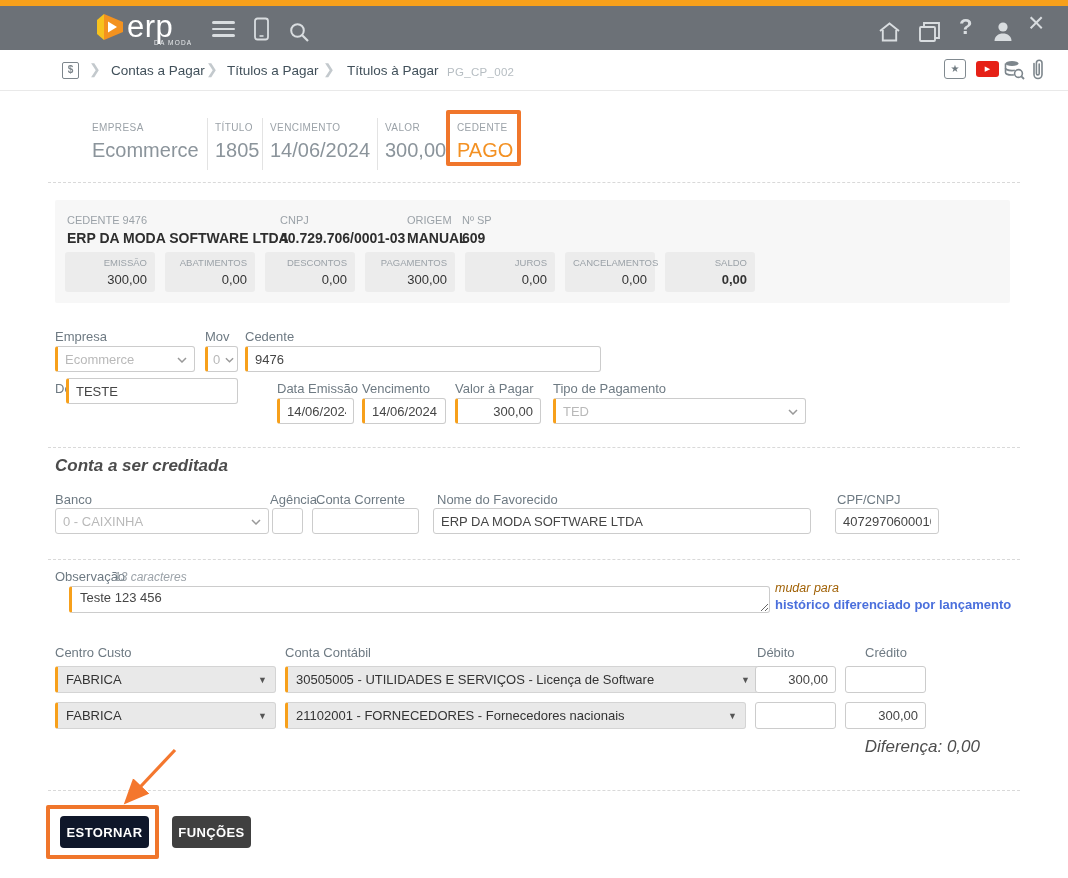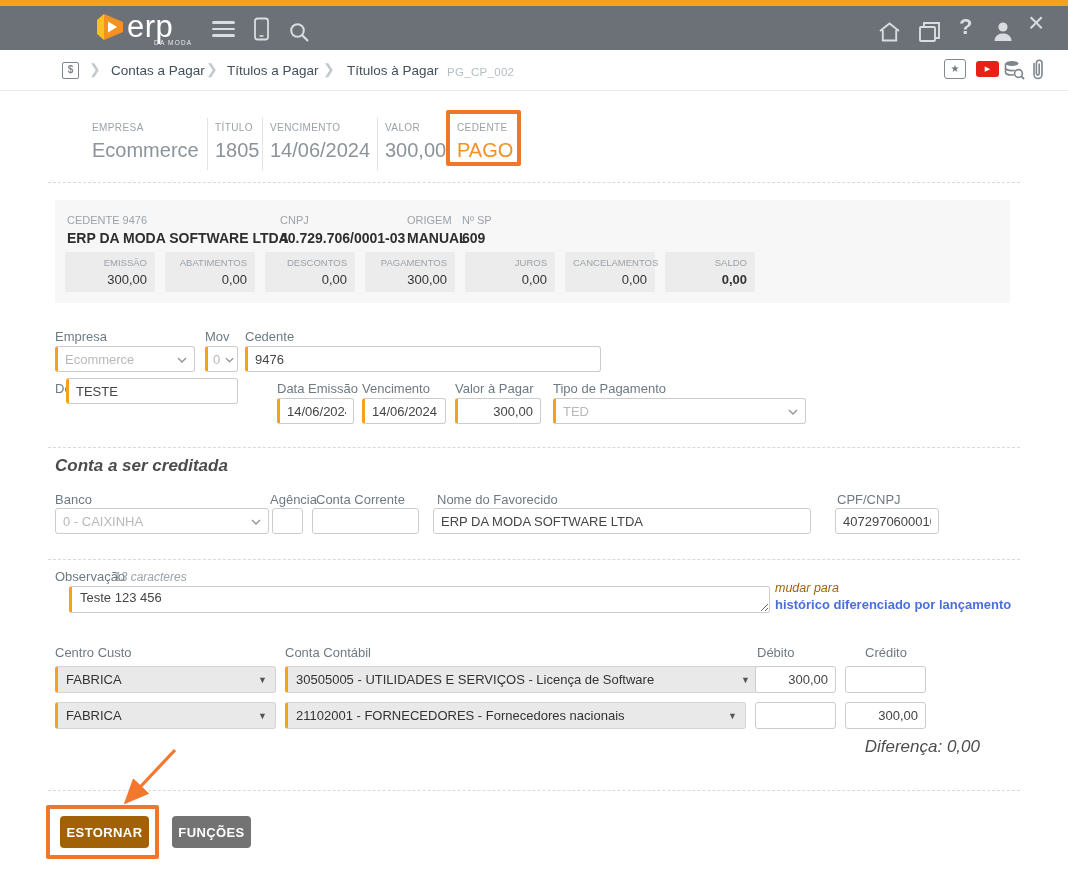--- a/index.html
+++ b/index.html
@@ -63,22 +63,22 @@
   textarea.obs{position:absolute;box-sizing:border-box;border:1px solid #ccc;border-left:3px solid #f7a01b;
        border-radius:3px;padding:3px 8px;font-size:13px;color:#454545;font-family:inherit;resize:both;outline:none;}
   .counter{position:absolute;font-size:12px;font-style:italic;color:#9ba2a8;}
   .mudar{position:absolute;font-size:12.5px;font-style:italic;color:#a16207;}
   .hist-link{position:absolute;font-size:13px;font-weight:bold;color:#4a6fdc;cursor:pointer;}
   .dif{position:absolute;left:700px;top:737px;width:280px;text-align:right;font-size:17px;font-style:italic;color:#4d4d4d;}
 
   
   .btn{position:absolute;height:32px;border:none;border-radius:4px;color:#fff;font-weight:bold;font-size:13px;
        letter-spacing:.4px;font-family:inherit;cursor:pointer;}
-  .btn-estornar{left:60px;top:816px;width:89px;background:#a16207;}
-  .btn-funcoes{left:172px;top:816px;width:79px;background:#737373;}
+  .btn-estornar{left:60px;top:816px;width:89px;background:#0f172a;}
+  .btn-funcoes{left:172px;top:816px;width:79px;background:#404040;}
 
   
   .ann{position:absolute;border:4px solid #f0762b;border-radius:2px;box-sizing:border-box;pointer-events:none;}
 </style>
 </head>
 <body>
 
 <div id="app">
 
   <div class="topstrip"></div>

